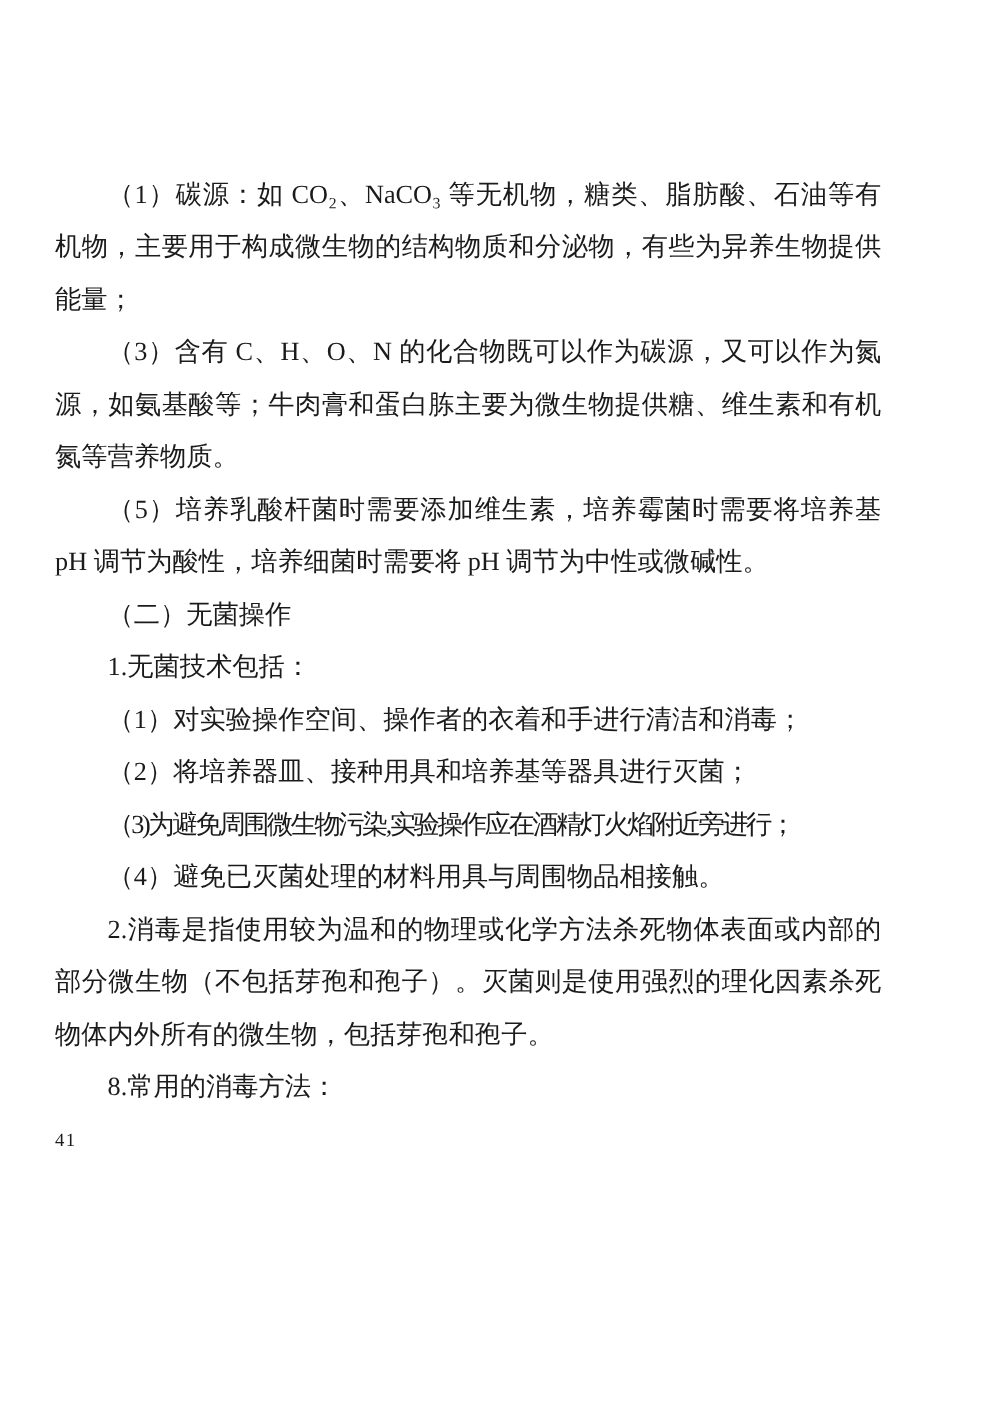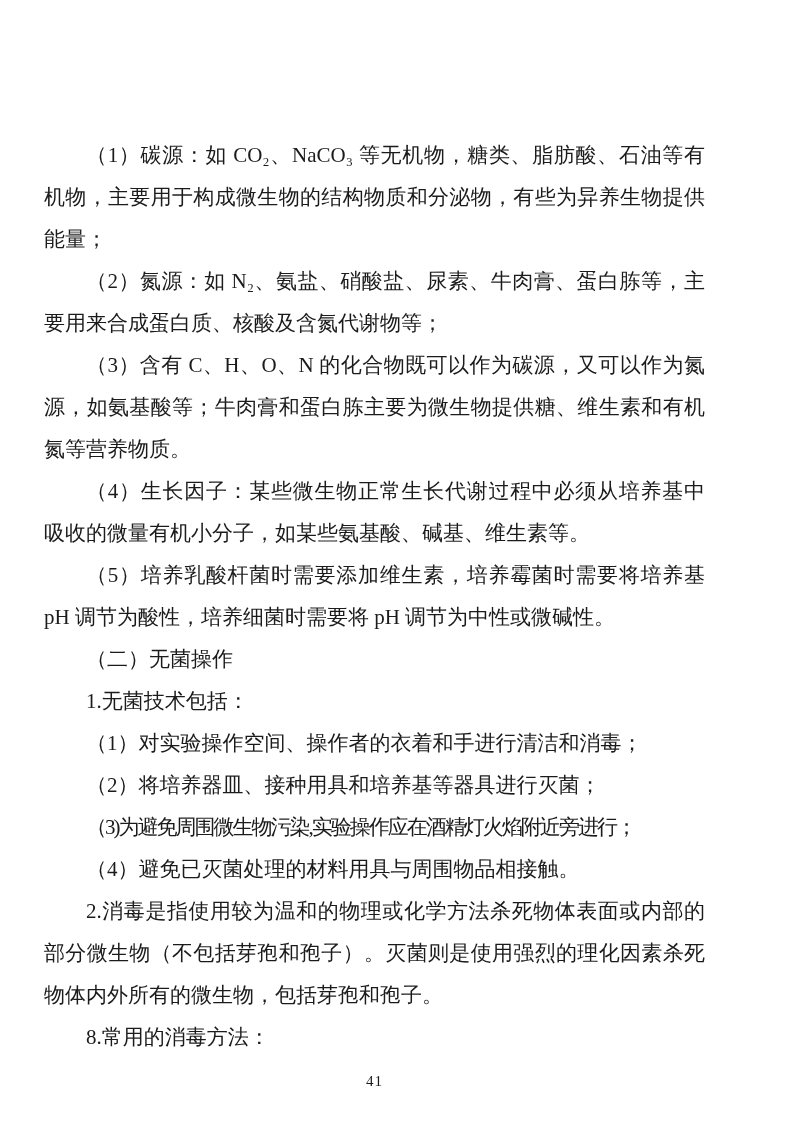--- a/index.html
+++ b/index.html
@@ -24,35 +24,33 @@
   .para {
     margin: 0;
     text-indent: 2em;
     text-align: justify;
   }
   .para.squeeze {
     letter-spacing: -0.095em;
   }
   .page-number {
     margin-top: 14px;
-    text-align: center;
+    text-align: left;
     font-size: 15px;
     line-height: 18px;
     color: #1b1b1b;
     letter-spacing: 1px;
   }
 </style>
 </head>
 <body>
 
 <div class="page">
   <p class="para">（1）碳源：如 CO₂、NaCO₃ 等无机物，糖类、脂肪酸、石油等有机物，主要用于构成微生物的结构物质和分泌物，有些为异养生物提供能量；</p>
-  <p class="para">（2）氮源：如 N₂、氨盐、硝酸盐、尿素、牛肉膏、蛋白胨等，主要用来合成蛋白质、核酸及含氮代谢物等；</p>
   <p class="para">（3）含有 C、H、O、N 的化合物既可以作为碳源，又可以作为氮源，如氨基酸等；牛肉膏和蛋白胨主要为微生物提供糖、维生素和有机氮等营养物质。</p>
-  <p class="para">（4）生长因子：某些微生物正常生长代谢过程中必须从培养基中吸收的微量有机小分子，如某些氨基酸、碱基、维生素等。</p>
   <p class="para">（5）培养乳酸杆菌时需要添加维生素，培养霉菌时需要将培养基 pH 调节为酸性，培养细菌时需要将 pH 调节为中性或微碱性。</p>
   <p class="para">（二）无菌操作</p>
   <p class="para">1.无菌技术包括：</p>
   <p class="para">（1）对实验操作空间、操作者的衣着和手进行清洁和消毒；</p>
   <p class="para">（2）将培养器皿、接种用具和培养基等器具进行灭菌；</p>
   <p class="para squeeze">（3)为避免周围微生物污染,实验操作应在酒精灯火焰附近旁进行；</p>
   <p class="para">（4）避免已灭菌处理的材料用具与周围物品相接触。</p>
   <p class="para">2.消毒是指使用较为温和的物理或化学方法杀死物体表面或内部的部分微生物（不包括芽孢和孢子）。灭菌则是使用强烈的理化因素杀死物体内外所有的微生物，包括芽孢和孢子。</p>
   <p class="para">8.常用的消毒方法：</p>
   <div class="page-number">41</div>

